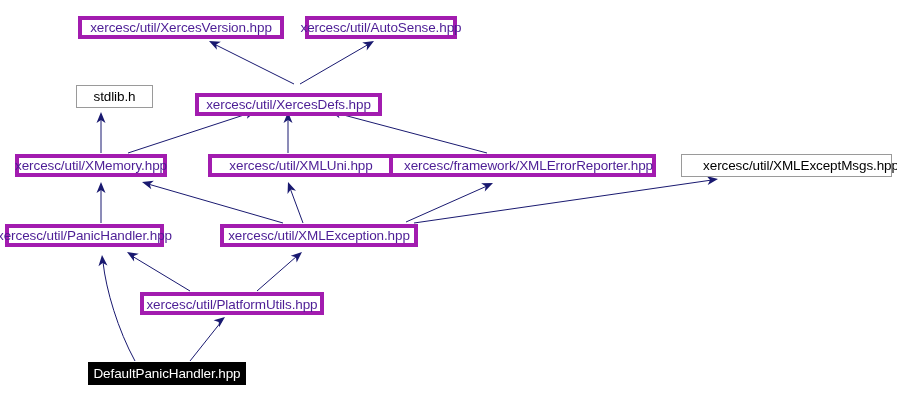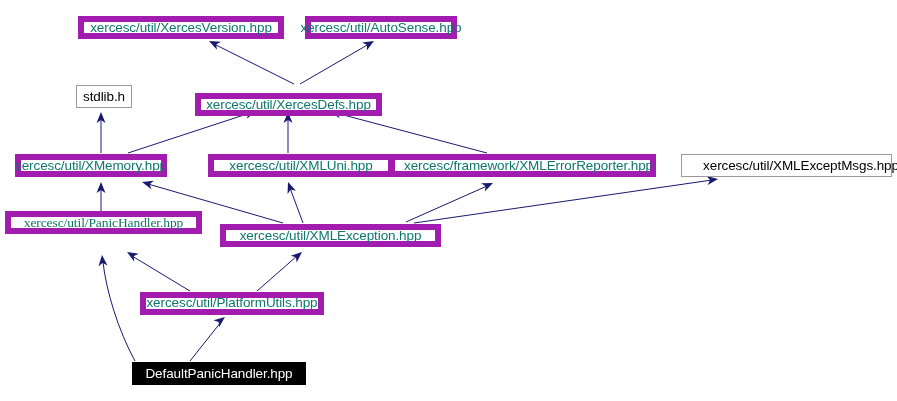--- a/index.html
+++ b/index.html
@@ -26,22 +26,22 @@
     position: absolute;
     box-sizing: border-box;
     display: flex;
     align-items: center;
     justify-content: center;
     white-space: nowrap;
     font-size: 13.5px;
     line-height: 1;
     letter-spacing: -0.1px;
     background: #ffffff;
-    border: 6px solid #a21caf;
-    color: #0f766e;
+    border: 4px solid #a21caf;
+    color: #4c1d95;
     z-index: 5;
   }
   .graph-node.style-gray {
     border: 1px solid #9a9a9a;
     color: #000000;
     background: #ffffff;
   }
   .graph-node.style-current {
     border: 1px solid #000000;
     background: #000000;
@@ -86,45 +86,45 @@
       <polygon points="0,0 -11,4.5 -8,0 -11,-4.5" fill="#191970" transform="translate(225,317) rotate(322)"></polygon>
     </svg>
 
   <div id="nodes-layer">
       <div class="graph-node" style="left: 78px; top: 16px; width: 206px; height: 23px;">
         <span>xercesc/util/XercesVersion.hpp</span>
       </div>
       <div class="graph-node" style="left: 305px; top: 16px; width: 152px; height: 23px;">
         <span>xercesc/util/AutoSense.hpp</span>
       </div>
-      <div class="graph-node style-gray" style="left: 76px; top: 85px; width: 56px; height: 23px;">
+      <div class="graph-node style-gray" style="left: 76px; top: 85px; width: 77px; height: 23px;">
         <span>stdlib.h</span>
       </div>
       <div class="graph-node" style="left: 195px; top: 93px; width: 187px; height: 23px;">
         <span>xercesc/util/XercesDefs.hpp</span>
       </div>
       <div class="graph-node" style="left: 15px; top: 154px; width: 152px; height: 23px;">
         <span>xercesc/util/XMemory.hpp</span>
       </div>
       <div class="graph-node" style="left: 208px; top: 154px; width: 186px; height: 23px;">
         <span>xercesc/util/XMLUni.hpp</span>
       </div>
       <div class="graph-node" style="left: 389px; top: 154px; width: 267px; height: 23px; padding-left: 12px;">
         <span>xercesc/framework/XMLErrorReporter.hpp</span>
       </div>
       <div class="graph-node style-gray" style="left: 681px; top: 154px; width: 211px; height: 23px; padding-left: 29px;">
         <span>xercesc/util/XMLExceptMsgs.hpp</span>
       </div>
-      <div class="graph-node" style="left: 5px; top: 211px; width: 197px; height: 23px; font-family: Liberation Serif, serif;">
+      <div class="graph-node" style="left: 5px; top: 224px; width: 159px; height: 23px;">
         <span>xercesc/util/PanicHandler.hpp</span>
       </div>
-      <div class="graph-node" style="left: 220px; top: 224px; width: 221px; height: 23px;">
+      <div class="graph-node" style="left: 220px; top: 224px; width: 198px; height: 23px;">
         <span>xercesc/util/XMLException.hpp</span>
       </div>
       <div class="graph-node" style="left: 140px; top: 292px; width: 184px; height: 23px; align-items: flex-end;">
         <span>xercesc/util/PlatformUtils.hpp</span>
       </div>
-      <div class="graph-node style-current" style="left: 88px; top: 362px; width: 174px; height: 23px; margin-left: 44px;">
+      <div class="graph-node style-current" style="left: 88px; top: 362px; width: 158px; height: 23px;">
         <span>DefaultPanicHandler.hpp</span>
       </div>
     </div>
 
 </div>
 
 </body></html>

